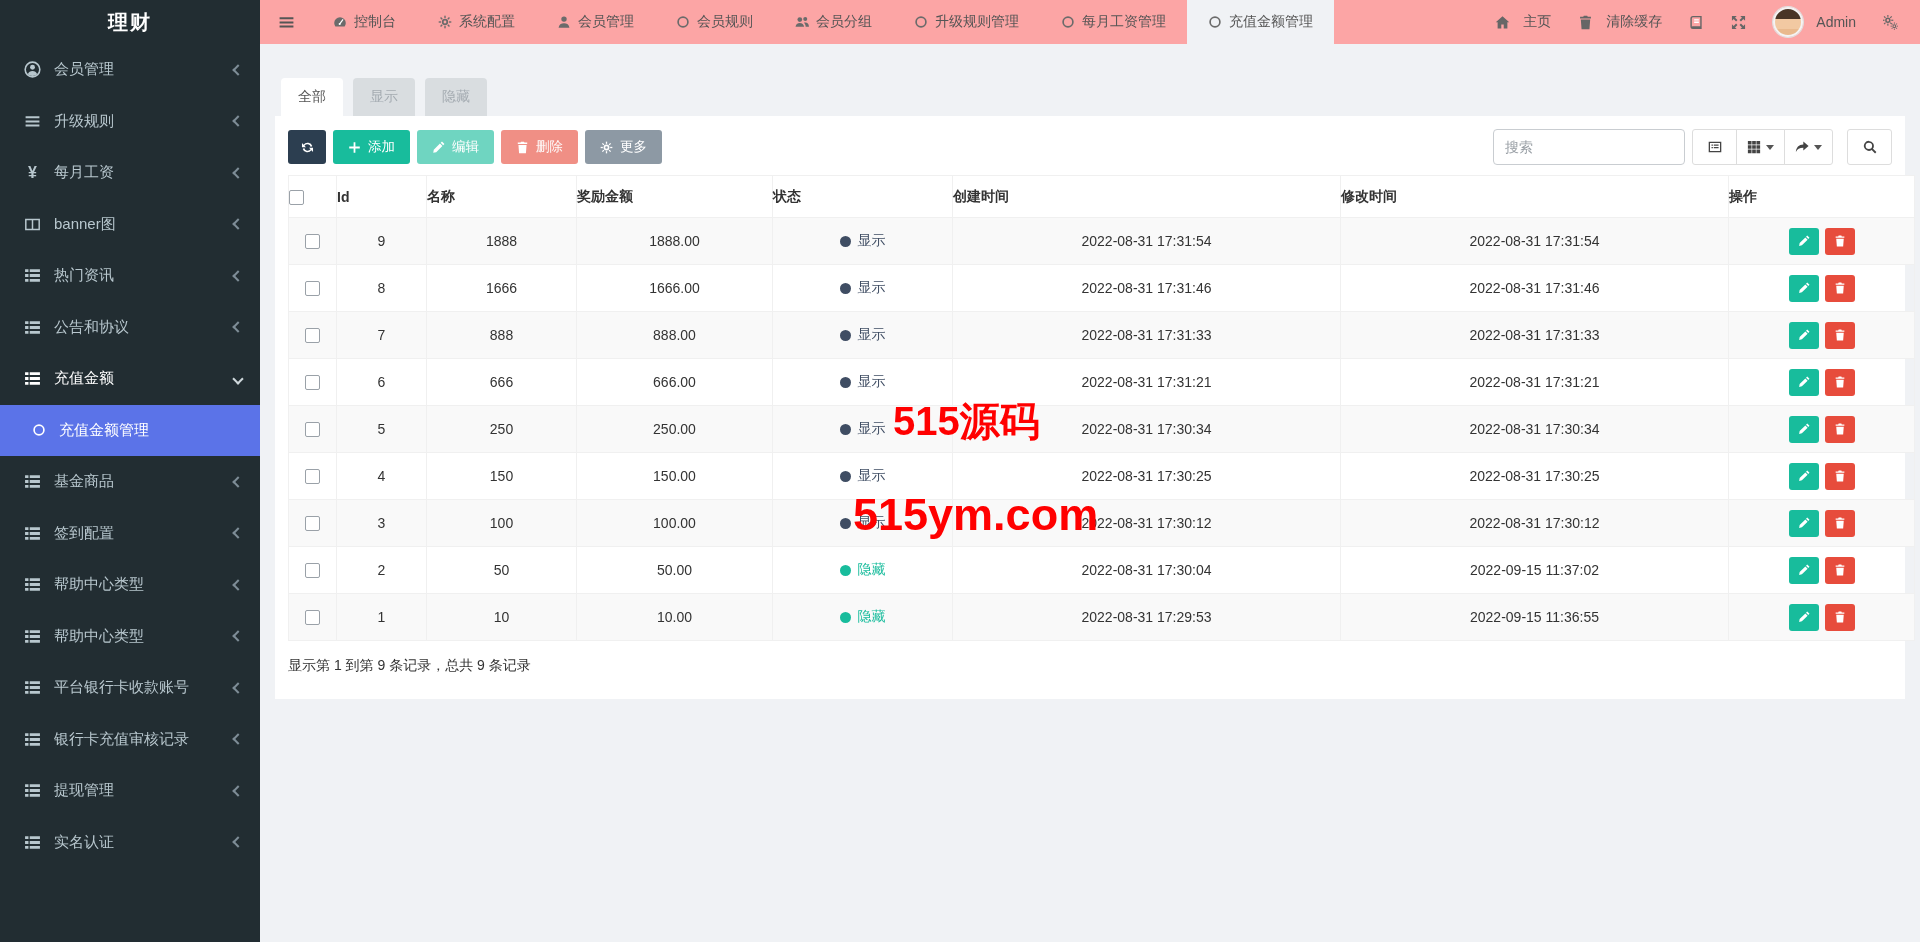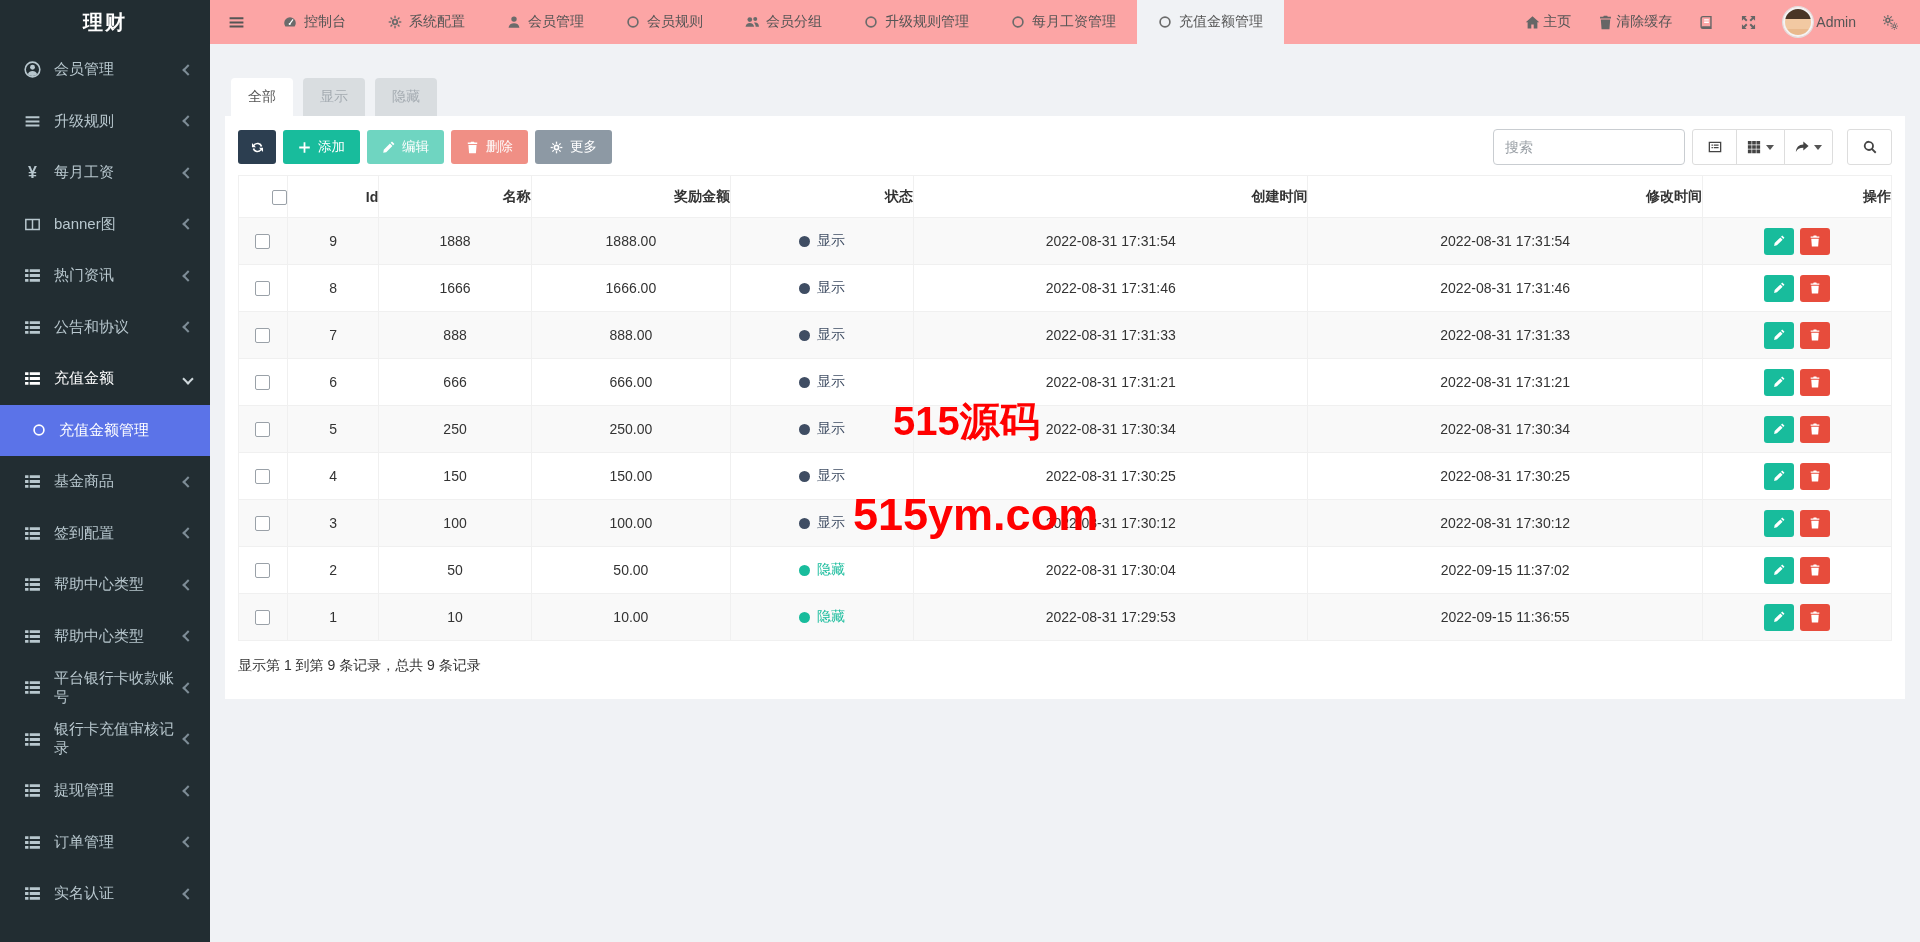--- a/index.html
+++ b/index.html
@@ -6,21 +6,21 @@
     --sidebar-bg:#222d32; --sidebar-text:#b8c7ce; --menu-active-bg:#5b73e8;
     --primary:#2c3e50; --success:#18bc9c; --danger:#e74c3c; --more-btn:#8d99a4;
     --status-show:#3f4d63; --status-hide:#18bc9c; --watermark:#ff0000; --body-bg:#f0f2f5;
   }
   *{box-sizing:border-box;margin:0;padding:0}
   html,body{width:1920px;height:942px;overflow:hidden}
   body{font-family:"Liberation Sans","DejaVu Sans",sans-serif;background:var(--body-bg);position:relative;color:#333}
   .app{display:flex;height:100%}
   .ic{width:15px;height:15px;flex:none}
   
-  .sidebar{width:210px;flex:none;background:var(--sidebar-bg);color:var(--sidebar-text);overflow:hidden}
+  .sidebar{width:260px;flex:none;background:var(--sidebar-bg);color:var(--sidebar-text);overflow:hidden}
   .brand{height:44px;line-height:44px;text-align:center;color:#fff;font-size:20px;font-weight:bold;letter-spacing:2px}
   .side-item{height:51.5px;display:flex;align-items:center;padding:0 18px 0 24px;font-size:15px;cursor:pointer}
   .side-item .ic{width:17px;height:17px;margin-right:13px}
   .side-item .yen{width:17px;margin-right:13px;text-align:center;font-weight:bold;font-size:16px}
   .side-item.sub{padding-left:32px}
   .side-item.sub .ic{width:14px;height:14px}
   .side-item.open{color:#fff}
   .side-item.active{background:var(--menu-active-bg);color:#fff}
   .chev{width:8px;height:8px;border-right:2px solid #7e8d97;border-bottom:2px solid #7e8d97;margin-left:auto;flex:none}
   .chev.left{transform:rotate(135deg)}
@@ -28,21 +28,21 @@
   
   .main{flex:1;display:flex;flex-direction:column;min-width:0}
   .topbar{height:44px;background:#fca5a5;display:flex;align-items:stretch;flex:none}
   .nav-toggle{width:52px;display:flex;align-items:center;justify-content:center;color:#555;cursor:pointer}
   .nav-toggle .ic{width:17px;height:17px}
   .top-tabs{display:flex;align-items:stretch}
   .top-tab{display:flex;align-items:center;gap:7px;padding:0 21px;font-size:14px;color:#555;cursor:pointer;white-space:nowrap}
   .top-tab .ic{width:14px;height:14px;color:#6b6b6b}
   .top-tab.active{background:var(--body-bg)}
   .top-right{margin-left:auto;display:flex;align-items:center;gap:27px;padding-right:22px;color:#555;font-size:14px}
-  .tr-item{display:flex;align-items:center;gap:3px;cursor:pointer;text-decoration:none;color:#555}
+  .tr-item{display:flex;align-items:center;gap:13px;cursor:pointer;text-decoration:none;color:#555}
   .tr-item .ic{width:15px;height:15px;color:#666}
   .avatar{width:30px;height:30px;border-radius:50%;flex:none;background:linear-gradient(180deg,#4a3526 0 40%,#f2c9a2 40% 78%,#e9b98d 78%);border:2px solid #f4f4f4;box-shadow:0 0 0 1px #e0e0e0}
   
   .content{margin-top:34px}
   .filter-tabs{display:flex;gap:10px;margin:0 21px;height:38px}
   .f-tab{height:38px;display:flex;align-items:center;padding:0 17px;font-size:14px;border-radius:4px 4px 0 0;background:#d9dde0;color:#a4abb1;cursor:pointer}
   .f-tab.active{background:#fff;color:#555}
   .panel{background:#fff;margin:0 15px;padding:13px 13px 24px}
   .toolbar{display:flex;align-items:center;margin-bottom:10px}
   .btn{height:34px;border:none;border-radius:3px;color:#fff;font-size:13.5px;display:inline-flex;align-items:center;gap:7px;padding:0 15px;margin-right:7px;cursor:pointer;font-family:inherit}
@@ -57,21 +57,21 @@
   .search-input::placeholder{color:#9aa0a6}
   .btn-group{display:flex;margin-left:7px}
   .tool-btn{height:36px;min-width:45px;background:#fff;border:1px solid #ddd;display:inline-flex;align-items:center;justify-content:center;gap:5px;color:#444;cursor:pointer;margin-left:-1px;padding:0 10px}
   .tool-btn .ic{width:14px;height:14px}
   .btn-group .tool-btn:first-child{border-radius:3px 0 0 3px;margin-left:0}
   .btn-group .tool-btn:last-child{border-radius:0 3px 3px 0}
   .tool-btn.single{border-radius:3px;margin-left:14px}
   .caret{width:0;height:0;border-left:4px solid transparent;border-right:4px solid transparent;border-top:5px solid #555}
   
   table{width:100%;border-collapse:collapse;table-layout:fixed}
-  th{height:42px;font-size:14px;font-weight:bold;color:#333;border:1px solid #f0f0f0;text-align:right;cursor:pointer;background:#fff}
+  th{height:42px;font-size:14px;font-weight:bold;color:#333;border:1px solid #f0f0f0;text-align:left;cursor:pointer;background:#fff}
   td{height:47px;font-size:14px;color:#333;border:1px solid #f0f0f0;text-align:center}
   tbody tr:nth-child(odd){background:#f9f9f9}
   .cb{display:inline-block;width:15px;height:15px;border:1px solid #9aa1a8;border-radius:2px;background:#fff;vertical-align:middle;cursor:pointer}
   .status{display:inline-flex;align-items:center;gap:7px;font-size:14px}
   .status .dot{width:11px;height:11px;border-radius:50%;display:inline-block}
   .status.show{color:var(--status-show)} .status.show .dot{background:var(--status-show)}
   .status.hide{color:var(--status-hide)} .status.hide .dot{background:var(--status-hide)}
   .op-btn{width:30px;height:27px;border:none;border-radius:3px;display:inline-flex;align-items:center;justify-content:center;color:#fff;cursor:pointer;margin:0 3px}
   .op-btn .ic{width:12px;height:12px}
   .op-btn.edit{background:var(--success)}
@@ -184,27 +184,20 @@
             <path d="M1 2.2h3.2v2.6H1zM5.4 2.2H15v2.6H5.4zM1 6.7h3.2v2.6H1zM5.4 6.7H15v2.6H5.4zM1 11.2h3.2v2.6H1zM5.4 11.2H15v2.6H5.4z"></path>
           </svg>
           <span class="lbl">银行卡充值审核记录</span>
           <span class="chev left"></span>
         </div>
         <div class="side-item">
           <svg viewBox="0 0 16 16" fill="currentColor" class="ic">
             <path d="M1 2.2h3.2v2.6H1zM5.4 2.2H15v2.6H5.4zM1 6.7h3.2v2.6H1zM5.4 6.7H15v2.6H5.4zM1 11.2h3.2v2.6H1zM5.4 11.2H15v2.6H5.4z"></path>
           </svg>
           <span class="lbl">提现管理</span>
-          <span class="chev left"></span>
-        </div>
-        <div class="side-item">
-          <svg viewBox="0 0 16 16" fill="currentColor" class="ic">
-            <path d="M1 2.2h3.2v2.6H1zM5.4 2.2H15v2.6H5.4zM1 6.7h3.2v2.6H1zM5.4 6.7H15v2.6H5.4zM1 11.2h3.2v2.6H1zM5.4 11.2H15v2.6H5.4z"></path>
-          </svg>
-          <span class="lbl">订单管理</span>
           <span class="chev left"></span>
         </div>
         <div class="side-item">
           <svg viewBox="0 0 16 16" fill="currentColor" class="ic">
             <path d="M1 2.2h3.2v2.6H1zM5.4 2.2H15v2.6H5.4zM1 6.7h3.2v2.6H1zM5.4 6.7H15v2.6H5.4zM1 11.2h3.2v2.6H1zM5.4 11.2H15v2.6H5.4z"></path>
           </svg>
           <span class="lbl">实名认证</span>
           <span class="chev left"></span>
         </div>
       </nav>

